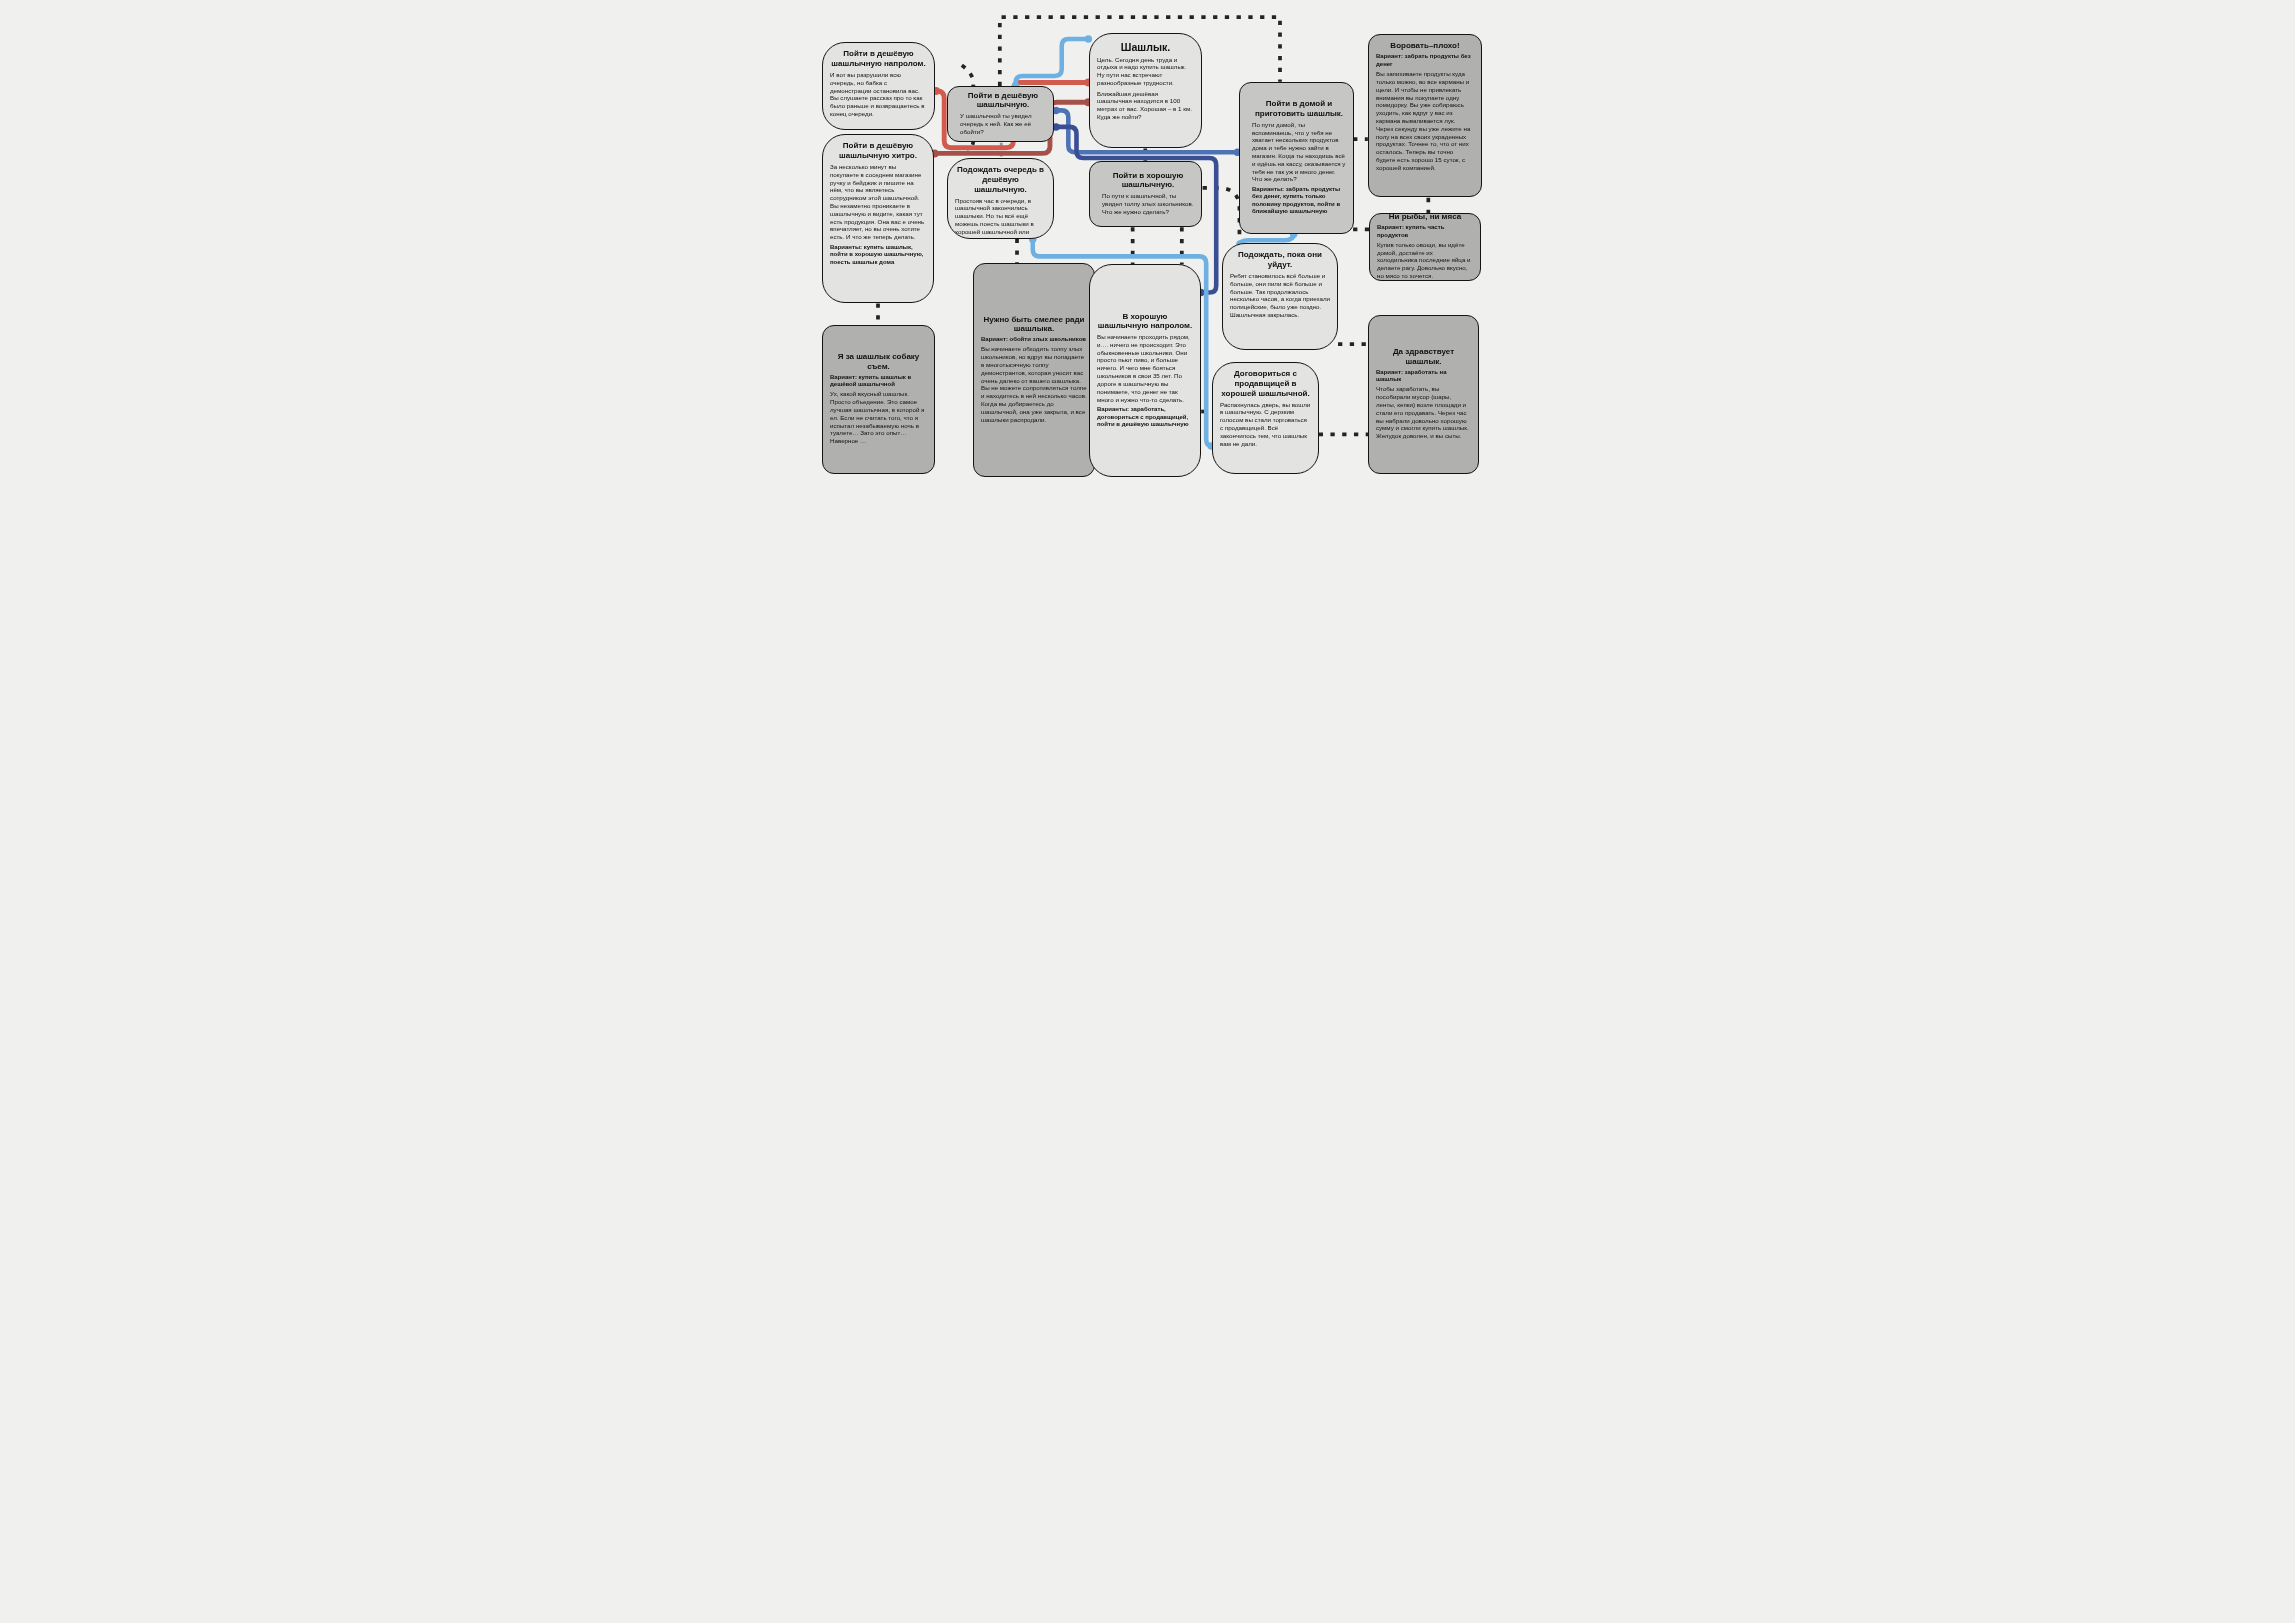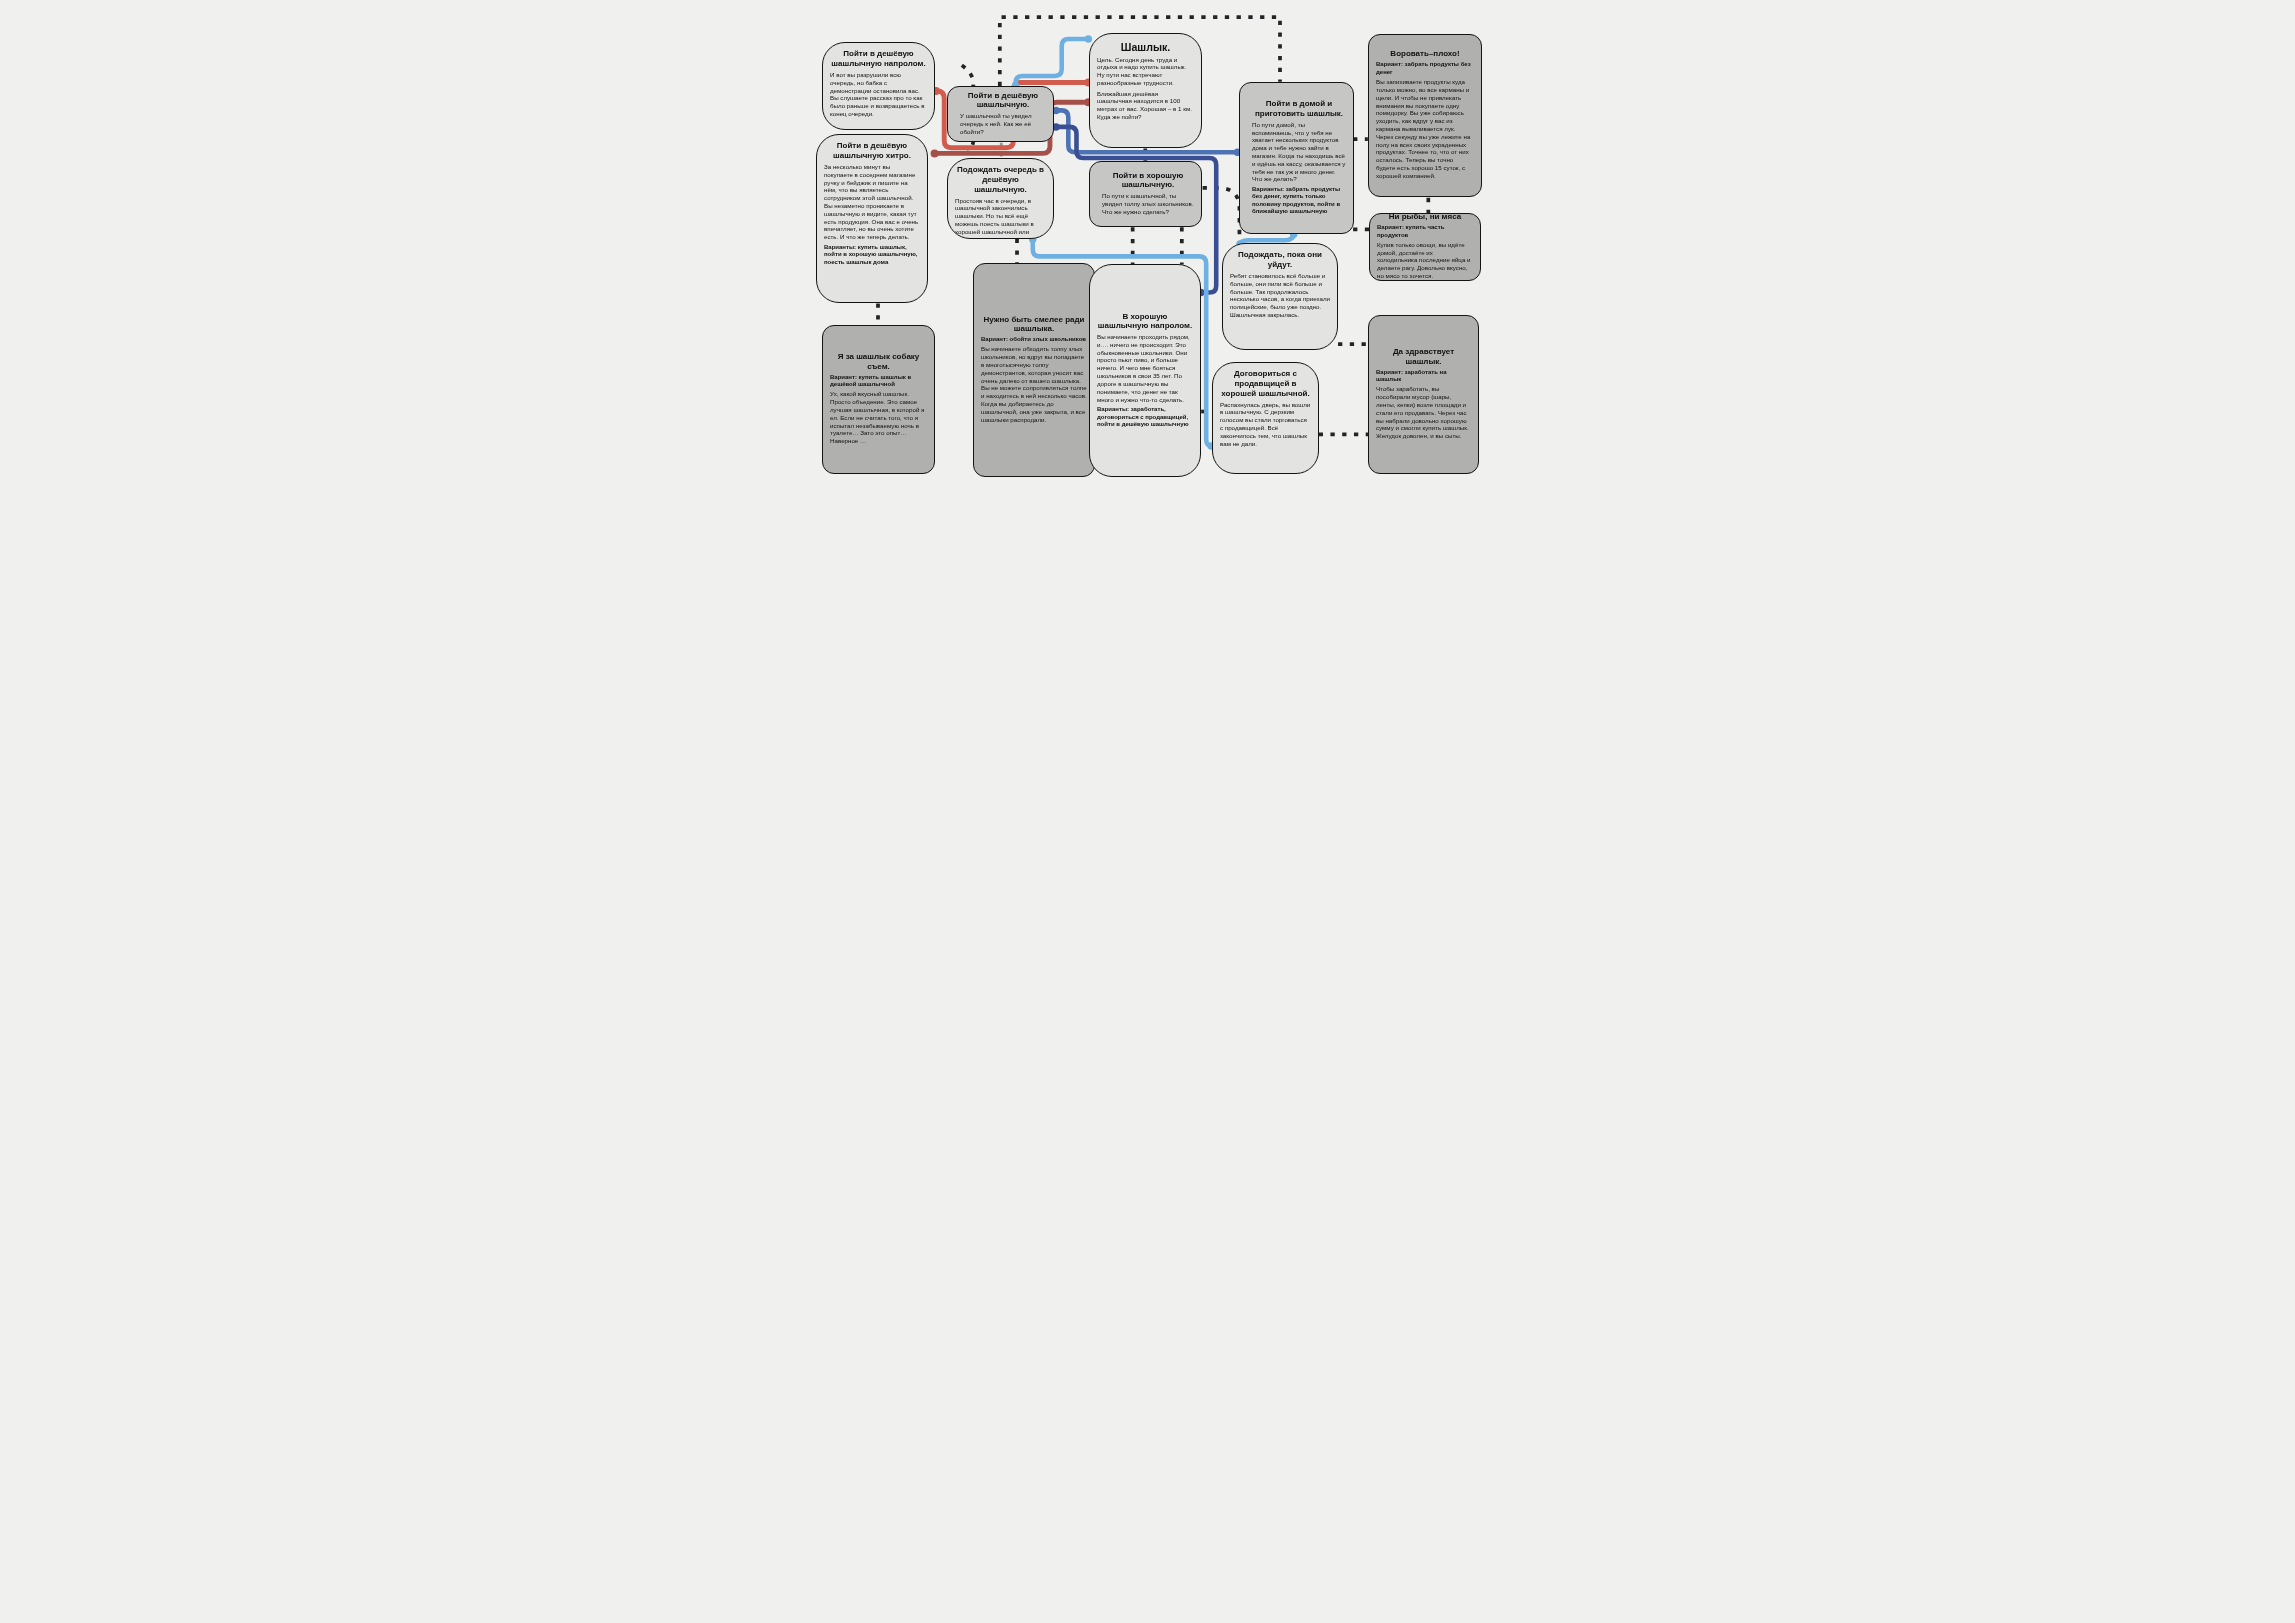--- a/index.html
+++ b/index.html
@@ -32,21 +32,21 @@
     position:absolute;z-index:2;
     box-sizing:border-box;
     border:1.6px solid #141414;
     border-radius:12px;
     padding:5.6px 7px;
     display:flex;flex-direction:column;
     overflow:hidden;
   }
   .node.light{background:var(--node-light,#e3e3e2);border-radius:23px;}
   .node.mid{background:var(--node-mid,#c6c6c5);padding-left:12px;}
-  .node.dark{background:var(--node-dark,#b0b0af);justify-content:center;}
+  .node.dark{background:var(--node-dark,#b0b0af);}
   .node.v-center{justify-content:center;}
   .title{
     font-weight:700;font-size:8px;line-height:1.2;
     text-align:center;margin:0.9px 0 2.3px 0;
   }
   .big .title{font-size:10.6px;margin-top:1px;}
   .body{font-size:6.2px;line-height:1.26;margin:0 0 2.8px 0;}
   .variant{font-weight:700;font-size:6px;line-height:1.24;margin:0 0 1.9px 0;}
 </style>
 </head>
@@ -99,21 +99,21 @@
     <circle class="c-lblue" cx="2925" cy="3110" r="26"></circle>
   </svg>
 
   <div class="node light" style="left:30px;top:42px;width:113px;height:88px">
     <div class="title">Пойти в дешёвую шашлычную напролом.</div>
 
     <div class="body">И вот вы разрушили всю очередь, но бабка с демонстрации остановила вас. Вы слушаете рассказ про то как было раньше и возвращаетесь в конец очереди.</div>
 
   </div>
 
-  <div class="node light" style="left:24px;top:134px;width:112px;height:169px">
+  <div class="node light" style="left:30px;top:134px;width:112px;height:169px">
     <div class="title">Пойти в дешёвую шашлычную хитро.</div>
 
     <div class="body">За несколько минут вы покупаете в соседнем магазине ручку и бейджик и пишите на нём, что вы являетесь сотрудником этой шашлычной. Вы незаметно проникаете в шашлычную и видите, какая тут есть продукция. Она вас е очень впечатляет, но вы очень хотите есть. И что же теперь делать.</div>
     <div class="variant">Варианты: купить шашлык, пойти в хорошую шашлычную, поесть шашлык дома</div>
   </div>
 
   <div class="node mid v-center" style="left:155px;top:86px;width:107px;height:56px">
     <div class="title">Пойти в дешёвую шашлычную.</div>
     <div class="body">У шашлычной ты увидел очередь к ней. Как же её обойти?</div>
   </div>

